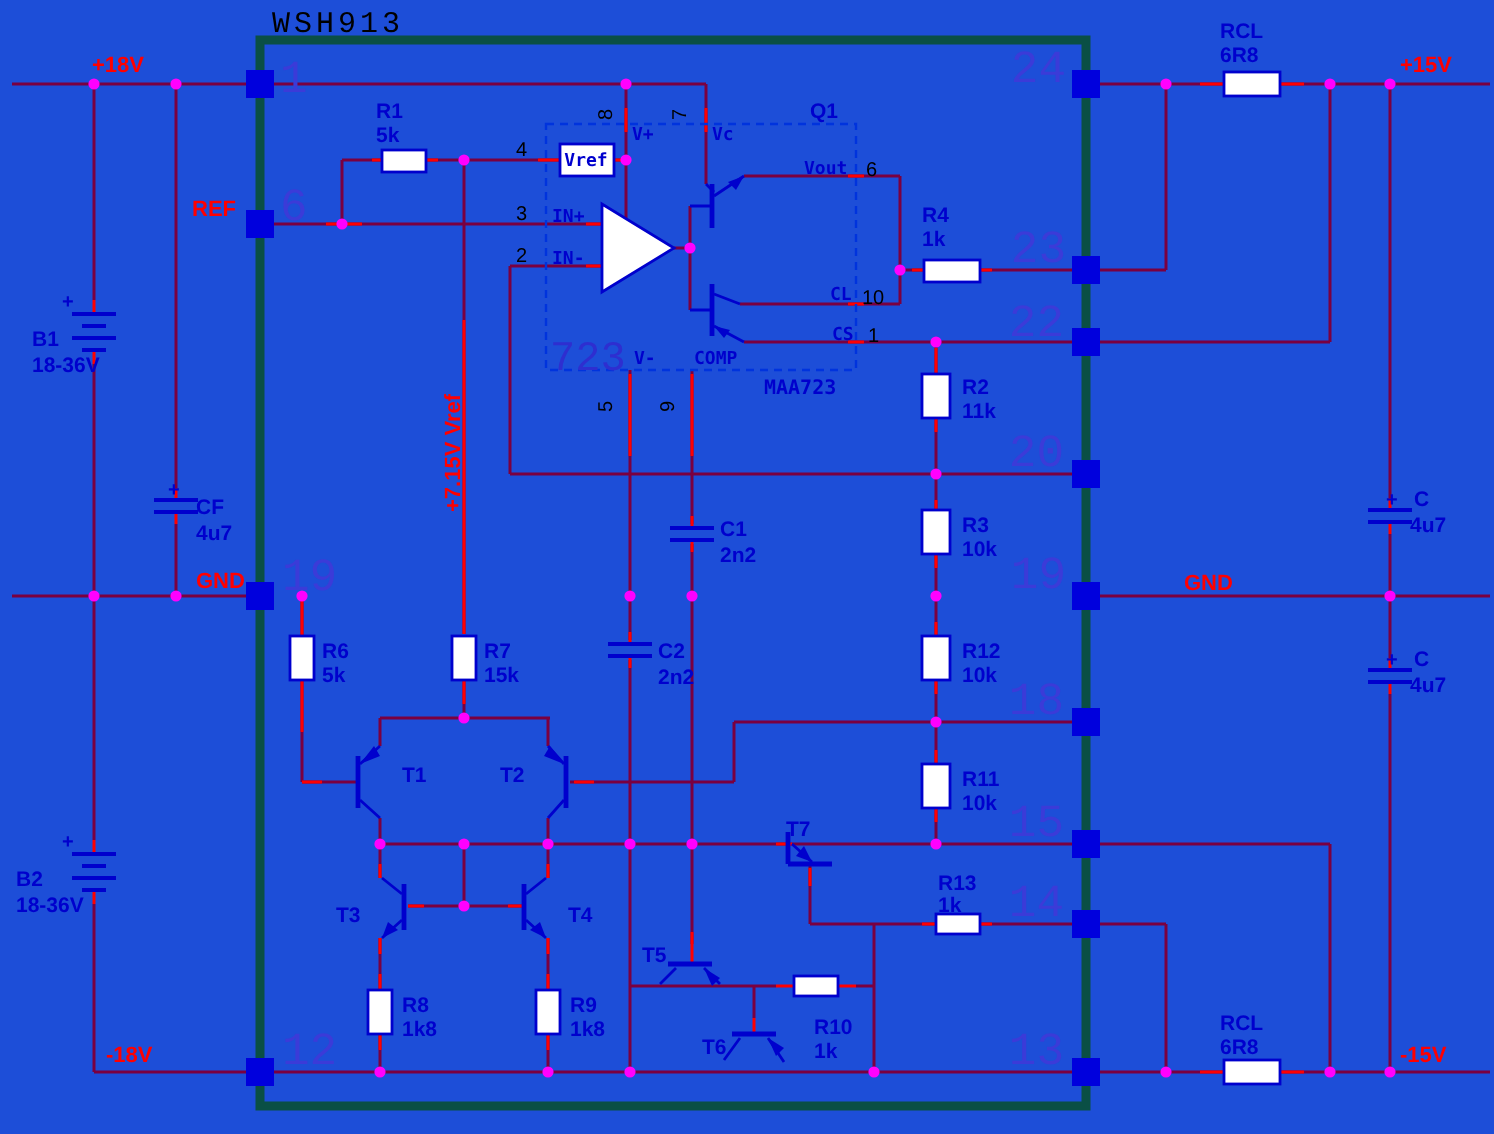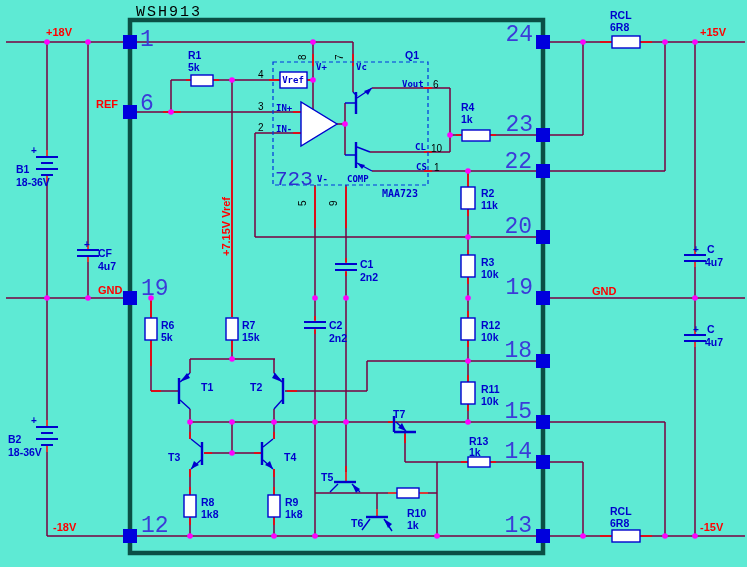--- a/index.html
+++ b/index.html
@@ -1,16 +1,16 @@
 <!DOCTYPE html>
 <html><head>
 <meta charset="utf-8">
 <style>
   html,body{margin:0;padding:0;background:#fff;}
-  #canvas{position:relative;width:747px;height:567px;background:#5eead4;overflow:hidden;
+  #canvas{position:relative;width:747px;height:567px;background:#1d4ed8;overflow:hidden;
           font-family:"Liberation Sans",sans-serif;}
   svg{position:absolute;left:0;top:0;}
   .w{stroke:#7a0040;stroke-width:1.5;fill:none}
   .r{stroke:#ff0000;stroke-width:1.5;fill:none}
   .b{stroke:#0000cd;stroke-width:1.4;fill:none}
   .bp{stroke:#0000cd;stroke-width:2;fill:none}
   .bar{stroke:#0000cd;stroke-width:2.4;fill:none}
   .bf{fill:#0000cd;stroke:none}
   .rbox{fill:#ffffff;stroke:#0000cd;stroke-width:1.4}
   .pin{fill:#0000dd;stroke:none}

